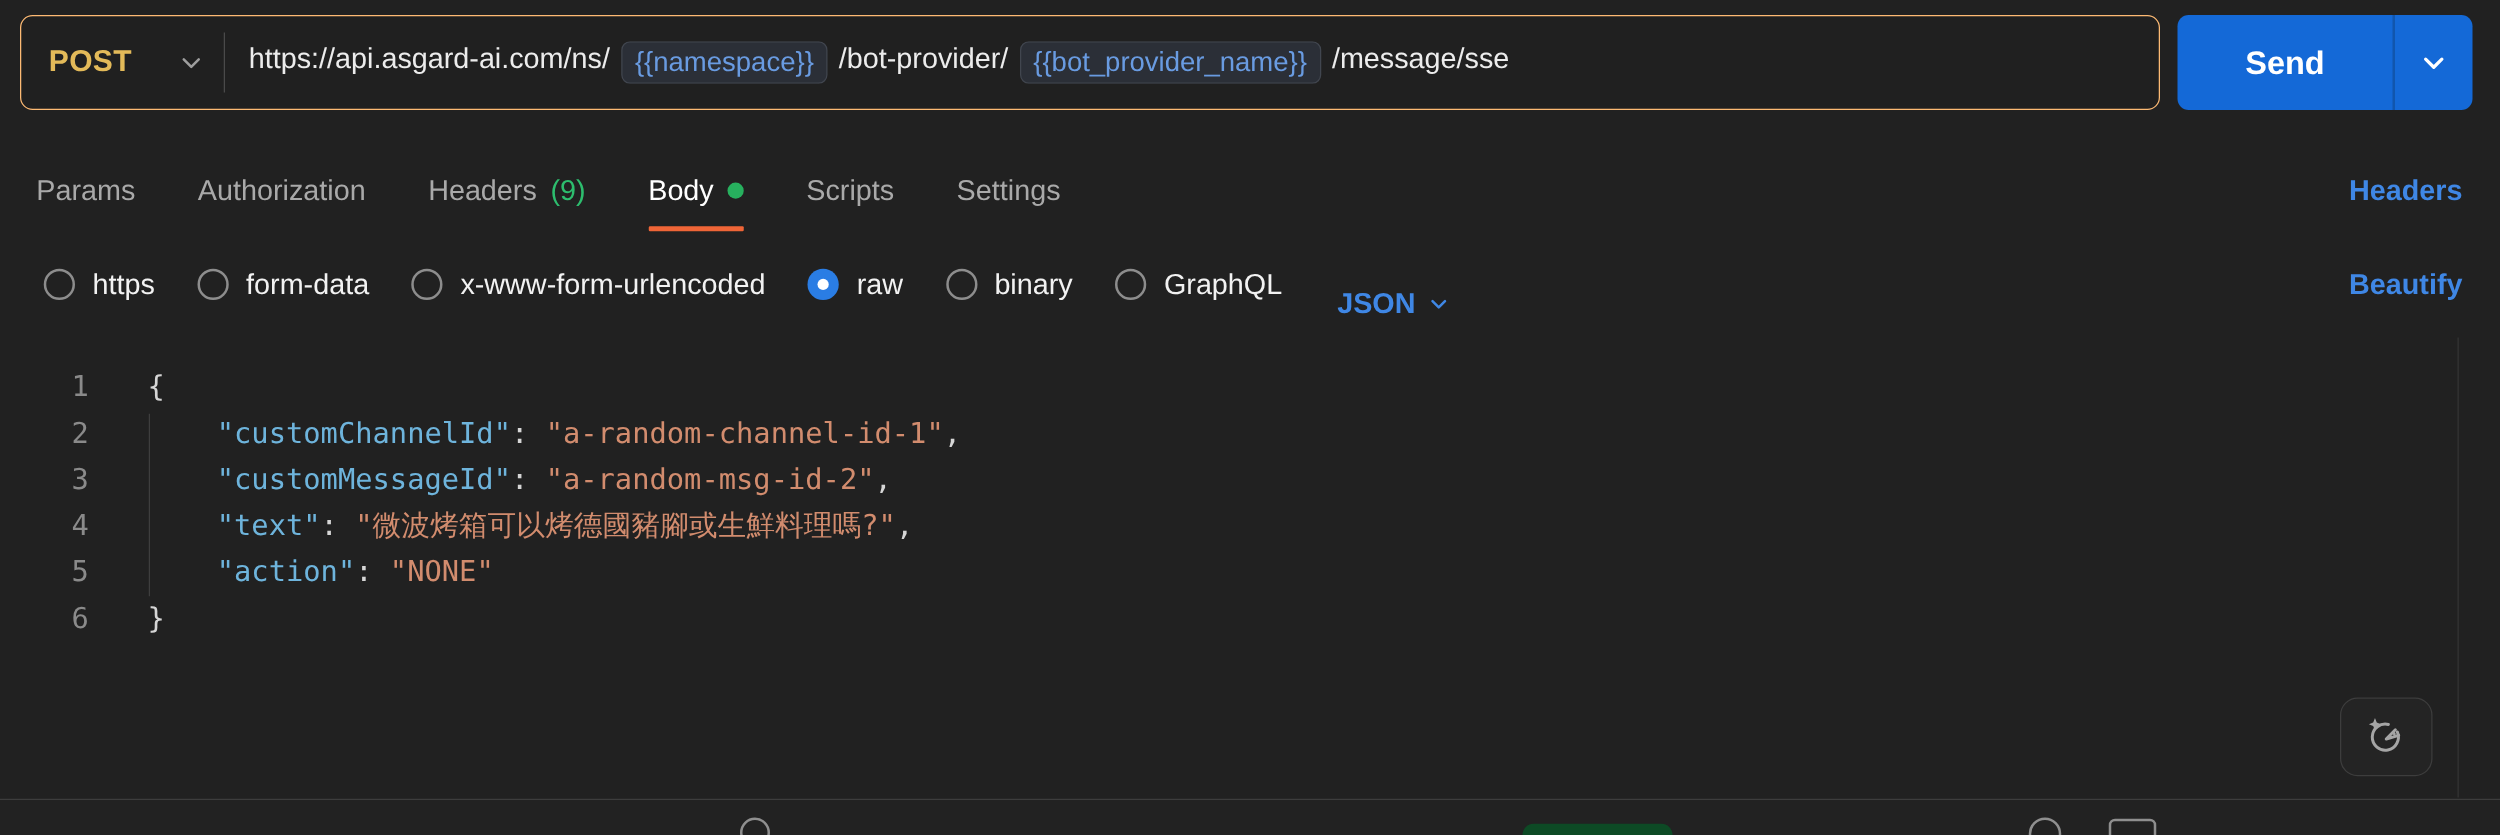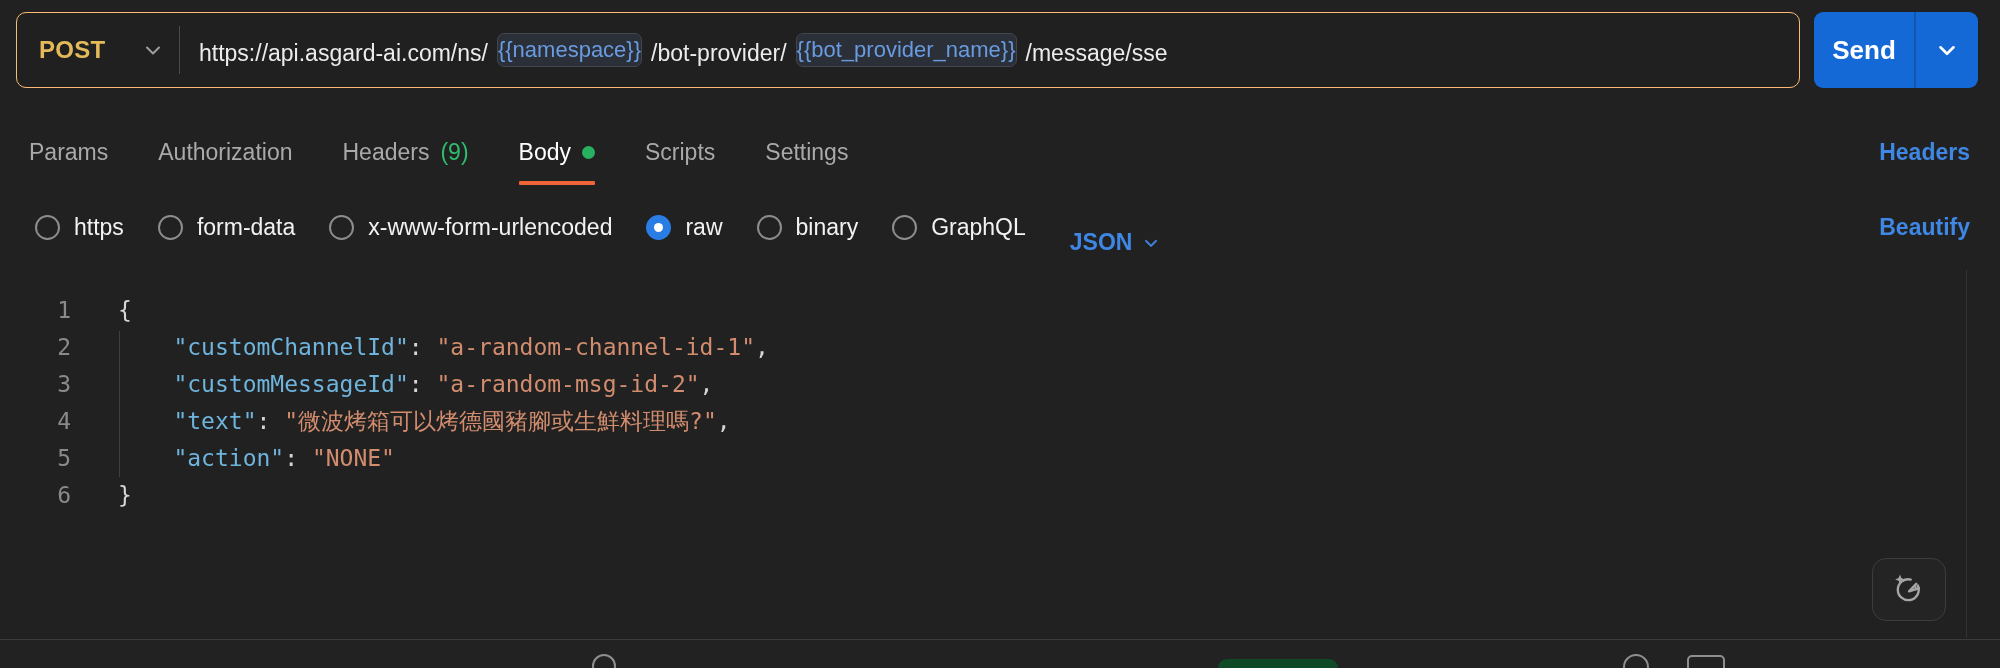--- a/index.html
+++ b/index.html
@@ -8,23 +8,23 @@
     background:#212121;
     font-family:"Liberation Sans", sans-serif;
     -webkit-font-smoothing:antialiased;
   }
   
   .request-row{position:absolute;left:16px;top:12px;width:1962px;height:76px;display:flex;gap:14px;}
   .url-bar{flex:1;border:1px solid #fdba74;border-radius:10px;display:flex;align-items:center;box-sizing:border-box;background:#202020;}
   .method{width:162px;flex-shrink:0;display:flex;align-items:center;justify-content:space-between;padding:0 14px 0 22px;box-sizing:border-box;cursor:pointer;}
   .method-label{font-size:24px;font-weight:700;color:#e3ba59;letter-spacing:.3px;}
   .bar-divider{width:1px;align-self:stretch;margin:13px 0;background:#4a4a4a;flex-shrink:0;}
-  .url-content{display:flex;align-items:flex-end;gap:9px;padding-left:19px;font-size:23px;color:#ececec;white-space:nowrap;overflow:hidden;cursor:text;}
-  .url-var{background:#2b2f37;border:1px solid #41464f;border-radius:7px;padding:3px 0;color:#699be1;font-size:22px;cursor:pointer;}
-  .send-btn{width:164px;flex-shrink:0;display:flex;background:#1469d7;border-radius:9px;overflow:hidden;color:#fff;}
+  .url-content{display:flex;align-items:flex-start;gap:9px;padding-left:19px;font-size:23px;color:#ececec;white-space:nowrap;overflow:hidden;cursor:text;}
+  .url-var{background:#2b2f37;border:1px solid #41464f;border-radius:7px;padding:3px 10px;color:#699be1;font-size:22px;cursor:pointer;}
+  .send-btn{width:236px;flex-shrink:0;display:flex;background:#1469d7;border-radius:9px;overflow:hidden;color:#fff;}
   .send-main{flex:1;display:flex;align-items:center;justify-content:center;font-size:26px;font-weight:700;cursor:pointer;}
   .send-sep{width:2px;background:#1156ad;}
   .send-caret{width:62px;display:flex;align-items:center;justify-content:center;cursor:pointer;}
   
   .tabs-row{position:absolute;left:29px;top:118px;width:1941px;height:68px;display:flex;align-items:center;gap:50px;font-size:23px;color:#a9a9a9;}
   .tab{position:relative;height:100%;display:flex;align-items:center;gap:11px;cursor:pointer;}
   .tab.active{color:#ffffff;}
   .tab.active::after{content:"";position:absolute;left:0;right:0;bottom:1px;height:4px;background:#ef6537;border-radius:1px;}
   .tab-count{color:#2dbd6e;}
   .tab-dot{width:13px;height:13px;border-radius:50%;background:#27b05e;}

